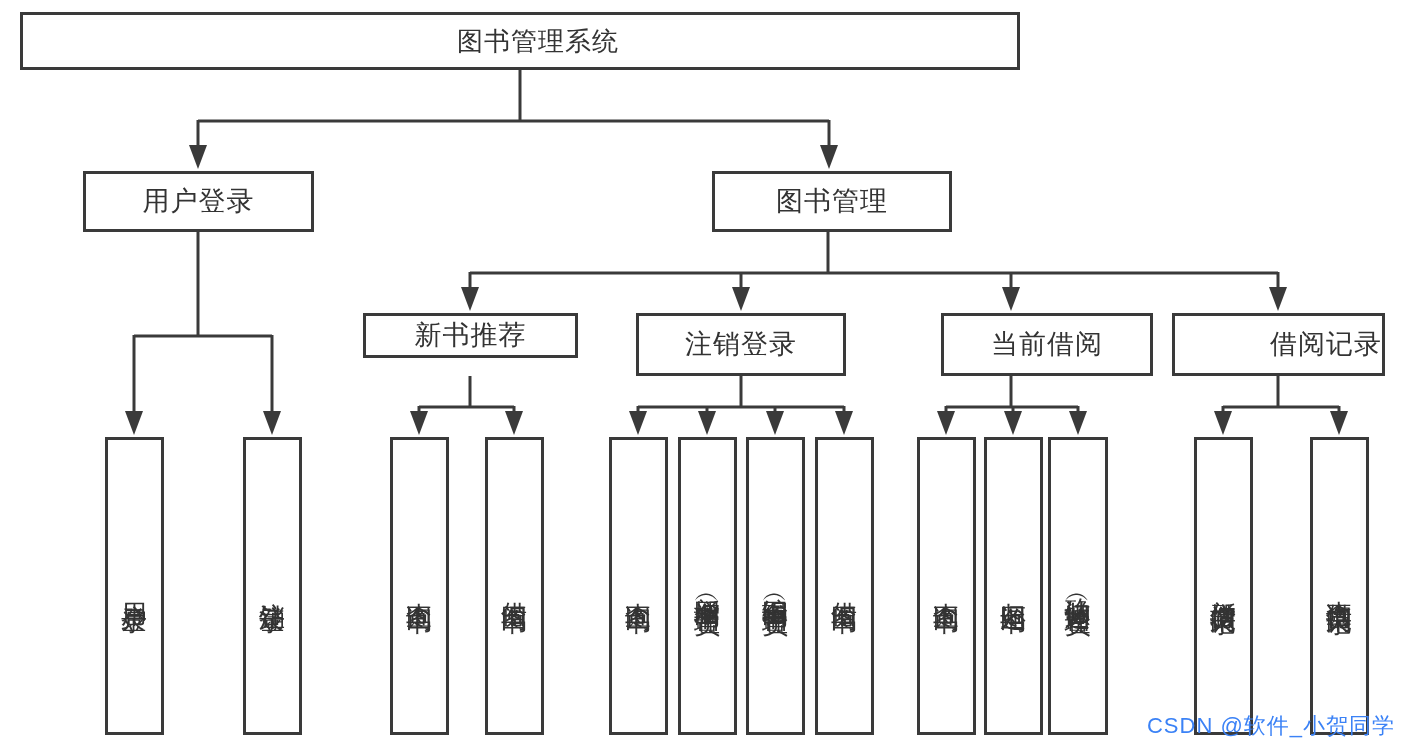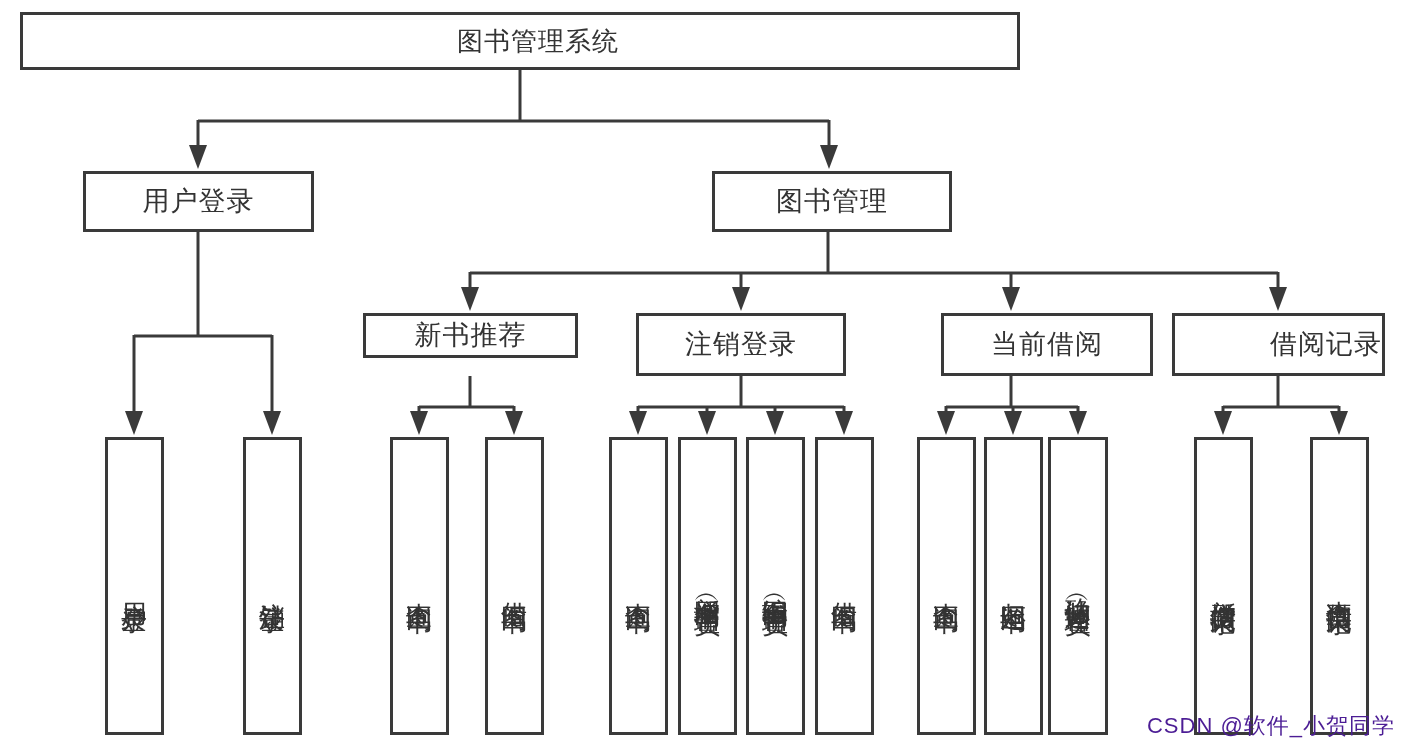--- a/index.html
+++ b/index.html
@@ -36,21 +36,21 @@
     font-size: 26px;
     line-height: 1;
     letter-spacing: 2px;
     white-space: nowrap;
   }
   .watermark {
     position: absolute;
     right: 10px;
     bottom: 6px;
     font-size: 22px;
-    color: #4c1d95;
+    color: #3b82f6;
     letter-spacing: 1px;
     z-index: 3;
     white-space: nowrap;
     text-align: right;
   }
 </style>
 </head>
 <body>
 
 <div id="stage">

